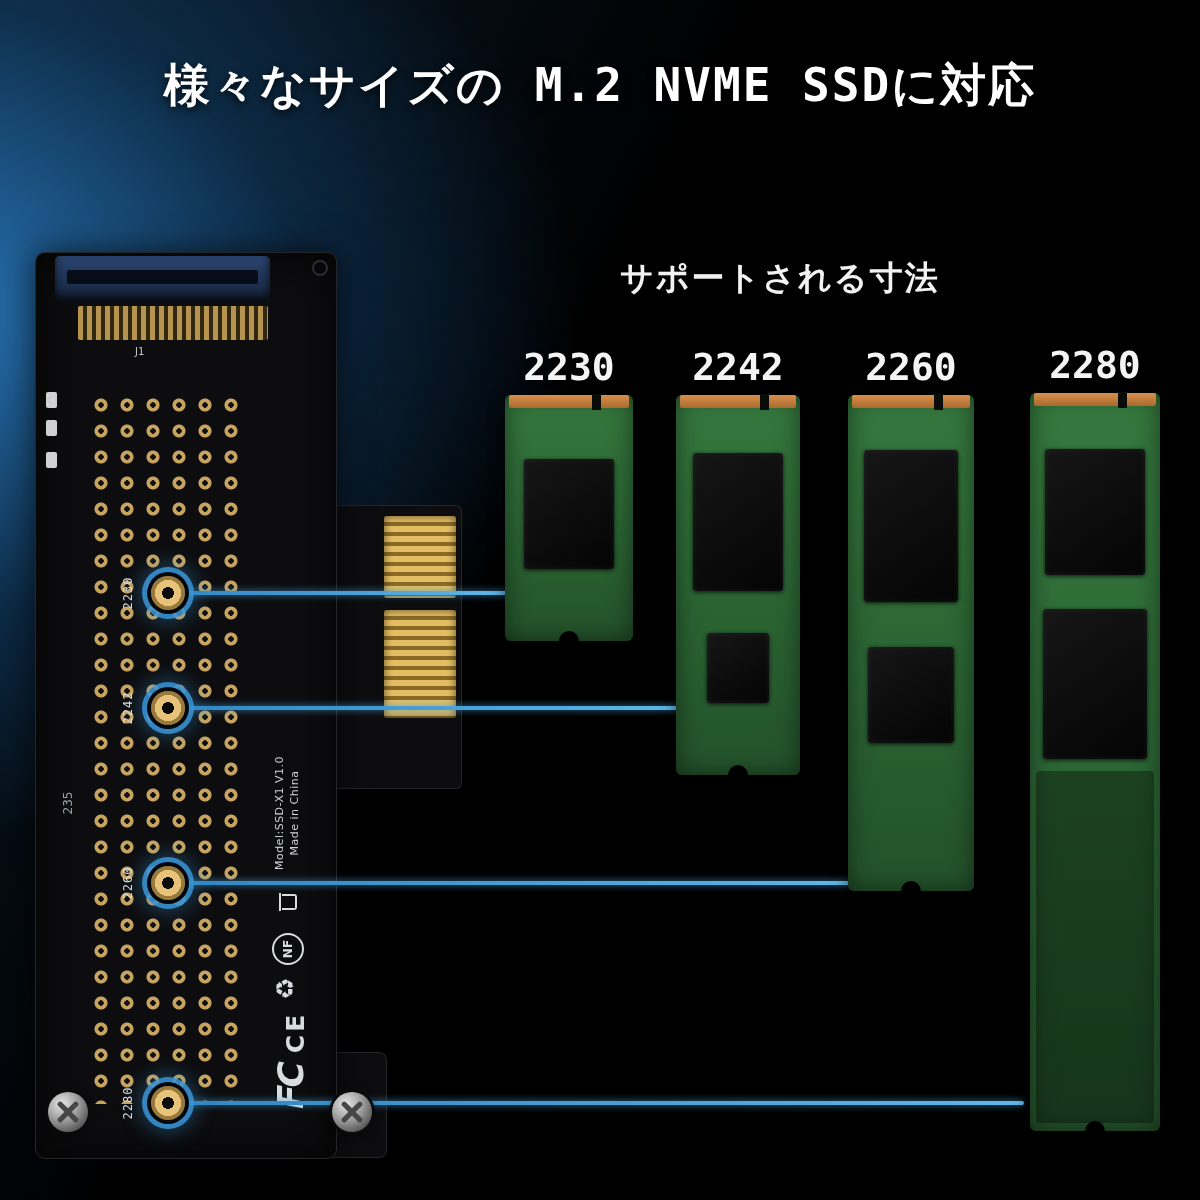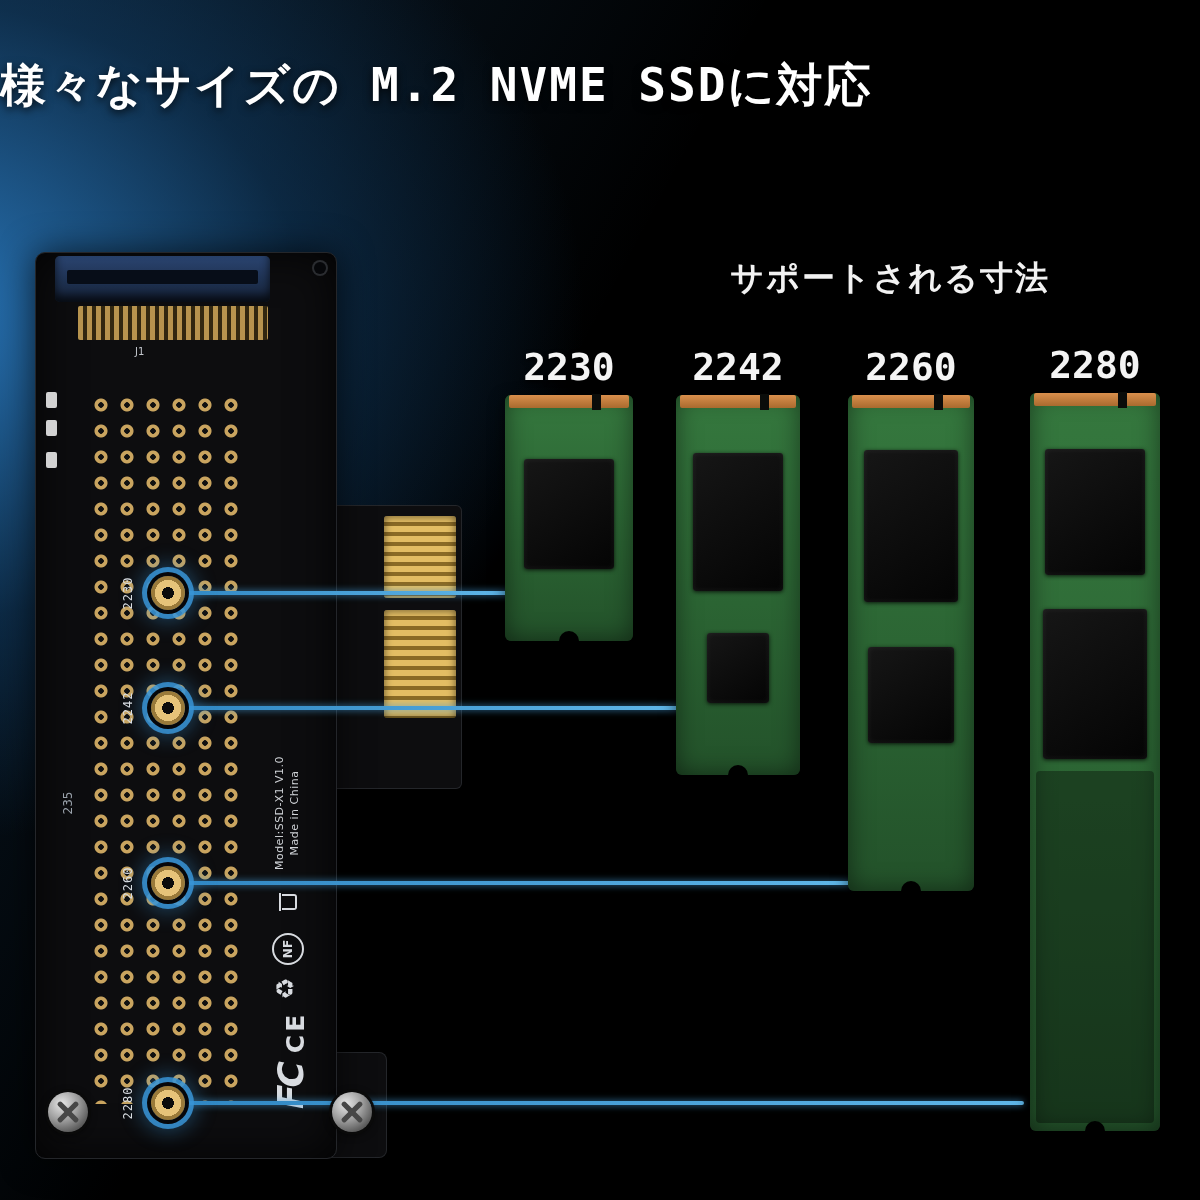--- a/index.html
+++ b/index.html
@@ -6,27 +6,27 @@
   .stage{
     position:relative;width:1200px;height:1200px;overflow:hidden;
     font-family:"DejaVu Sans",sans-serif;color:#fff;
     background:
       radial-gradient(1000px 780px at -8% 26%, rgba(43,125,196,.95), rgba(18,66,110,.5) 40%, rgba(0,0,0,0) 68%),
       linear-gradient(118deg, rgba(52,130,200,.22) 0%, rgba(0,0,0,0) 42%),
       #000;
   }
   
   .title{
-    position:absolute;top:55px;left:0;width:100%;text-align:left;
+    position:absolute;top:55px;left:0;width:100%;text-align:center;
     font-size:46px;font-weight:bold;letter-spacing:2px;color:#fff;
     font-family:"DejaVu Sans Mono","DejaVu Sans",sans-serif;
     text-shadow:0 3px 8px rgba(0,0,0,.8);
   }
   .subtitle{
-    position:absolute;top:256px;left:620px;width:430px;text-align:right;
+    position:absolute;top:256px;left:620px;width:430px;text-align:left;
     font-size:33px;font-weight:bold;letter-spacing:2px;color:#f2f2f2;
     text-shadow:0 2px 6px rgba(0,0,0,.8);
   }
   
   .card-body{
     position:absolute;left:35px;top:252px;width:300px;height:905px;
     background:#0d0d0f;border:1px solid #24262a;border-radius:10px;
     box-shadow:inset 0 0 46px rgba(0,0,0,.85), 0 0 34px rgba(0,0,0,.65);
   }
   .card-flange{

